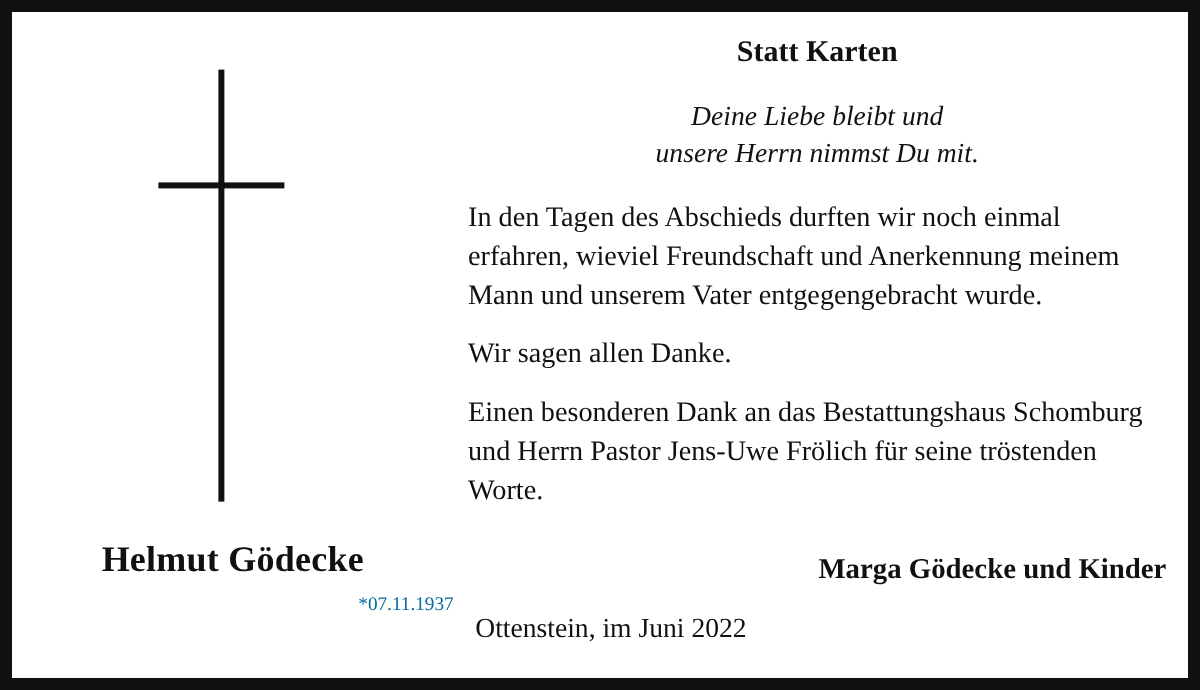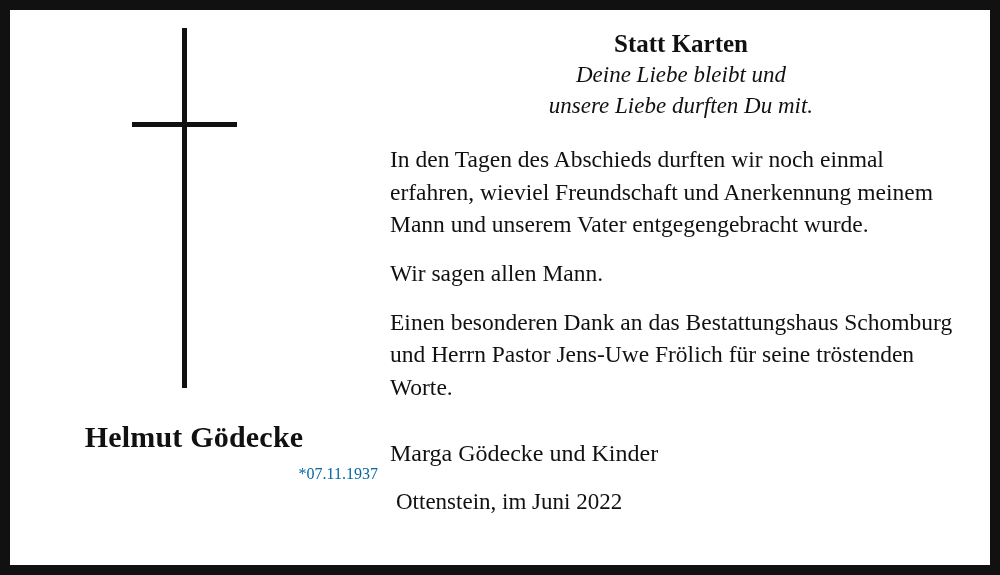--- a/index.html
+++ b/index.html
@@ -30,20 +30,21 @@
     flex-direction: row;
     box-sizing: border-box;
   }
 
   
   .left-col {
     width: 368px;
     flex: 0 0 368px;
     position: relative;
     box-sizing: border-box;
+    padding-top: 30px;
   }
   .cross-wrap {
     height: 350px;
     position: relative;
   }
   .cross-vert {
     position: absolute;
     left: 172px;
     top: 18px;
     width: 5px;
@@ -81,21 +82,21 @@
   .right-col {
     flex: 1 1 auto;
     position: relative;
     box-sizing: border-box;
     padding: 16px 18px 0 12px;
   }
   .statt-karten {
     text-align: center;
     font-size: 25px;
     font-weight: bold;
-    margin: 4px 0 2px 0;
+    margin: 4px 0 24px 0;
   }
   .verse {
     text-align: center;
     font-style: italic;
     font-size: 23px;
     line-height: 1.33;
     margin-bottom: 22px;
     font-family: Liberation Serif, serif;
   }
   .verse div {
@@ -104,23 +105,23 @@
   .para {
     font-size: 23.5px;
     line-height: 1.39;
     margin: 0 0 16px 0;
     text-align: left;
   }
   .para.last {
     margin-bottom: 36px;
   }
   .signature {
-    text-align: left;
+    text-align: right;
     font-size: 24px;
-    font-weight: normal;
+    font-weight: bold;
     margin-top: 14px;
     margin-bottom: 22px;
   }
   .place-date {
     font-size: 23px;
     text-align: left;
     padding-left: 6px;
   }
 </style>
 </head>
@@ -137,23 +138,23 @@
       <div class="deceased-name">Helmut Gödecke</div>
       <div class="dates">
         <div>*07.11.1937</div>
       </div>
     </div>
 
     <div class="right-col">
       <div class="statt-karten">Statt Karten</div>
       <div class="verse">
         <div>Deine Liebe bleibt und</div>
-        <div>unsere Liebe durften Du mit.</div>
+        <div>unsere Herrn nimmst Du mit.</div>
       </div>
       <p class="para">In den Tagen des Abschieds durften wir noch einmal erfahren, wieviel Freundschaft und Anerkennung meinem Mann und unserem Vater entgegengebracht wurde.</p>
-      <p class="para">Wir sagen allen Mann.</p>
+      <p class="para">Wir sagen allen Danke.</p>
       <p class="para last">Einen besonderen Dank an das Bestattungshaus Schomburg und Herrn Pastor Jens-Uwe Frölich für seine tröstenden Worte.</p>
       <div class="signature">Marga Gödecke und Kinder</div>
       <div class="place-date">Ottenstein, im Juni 2022</div>
     </div>
 
   </div>
 </div>
 
 </body></html>

